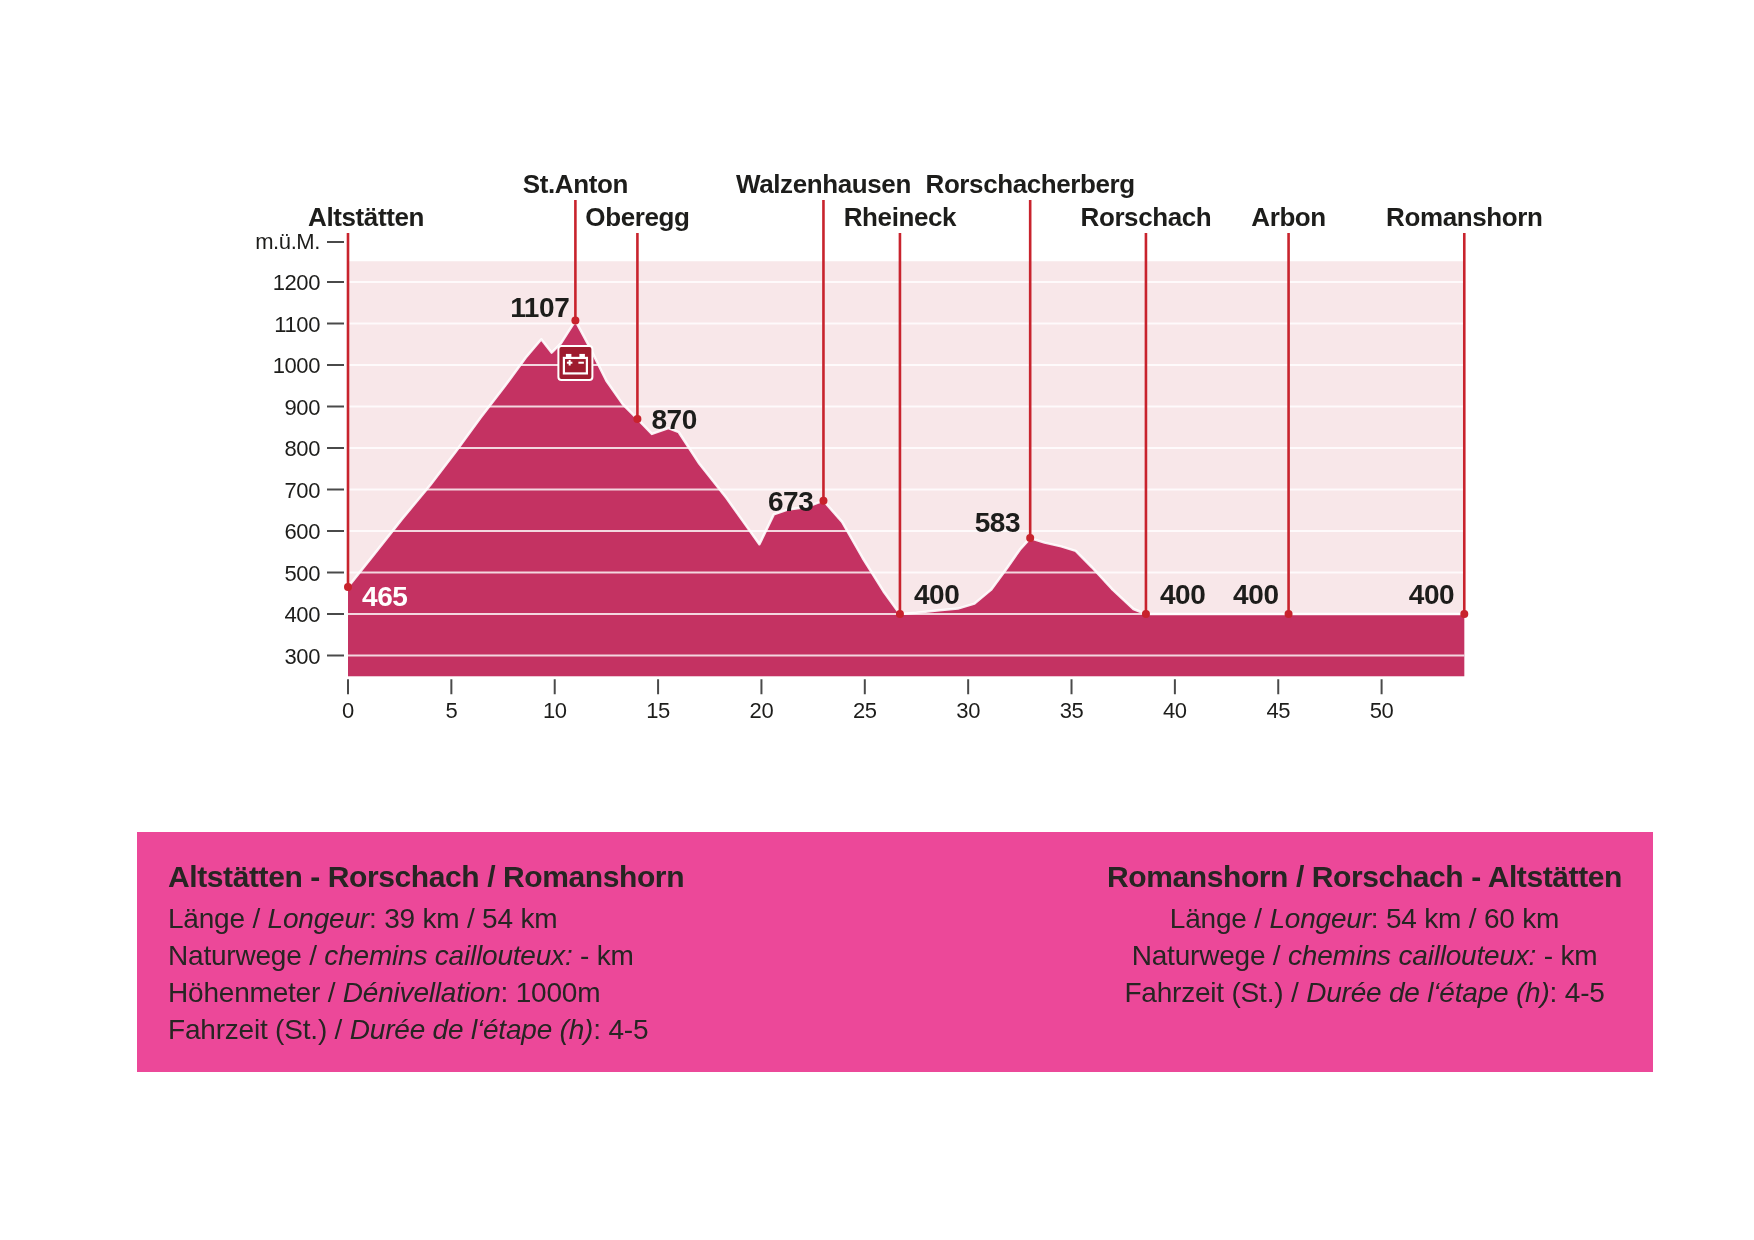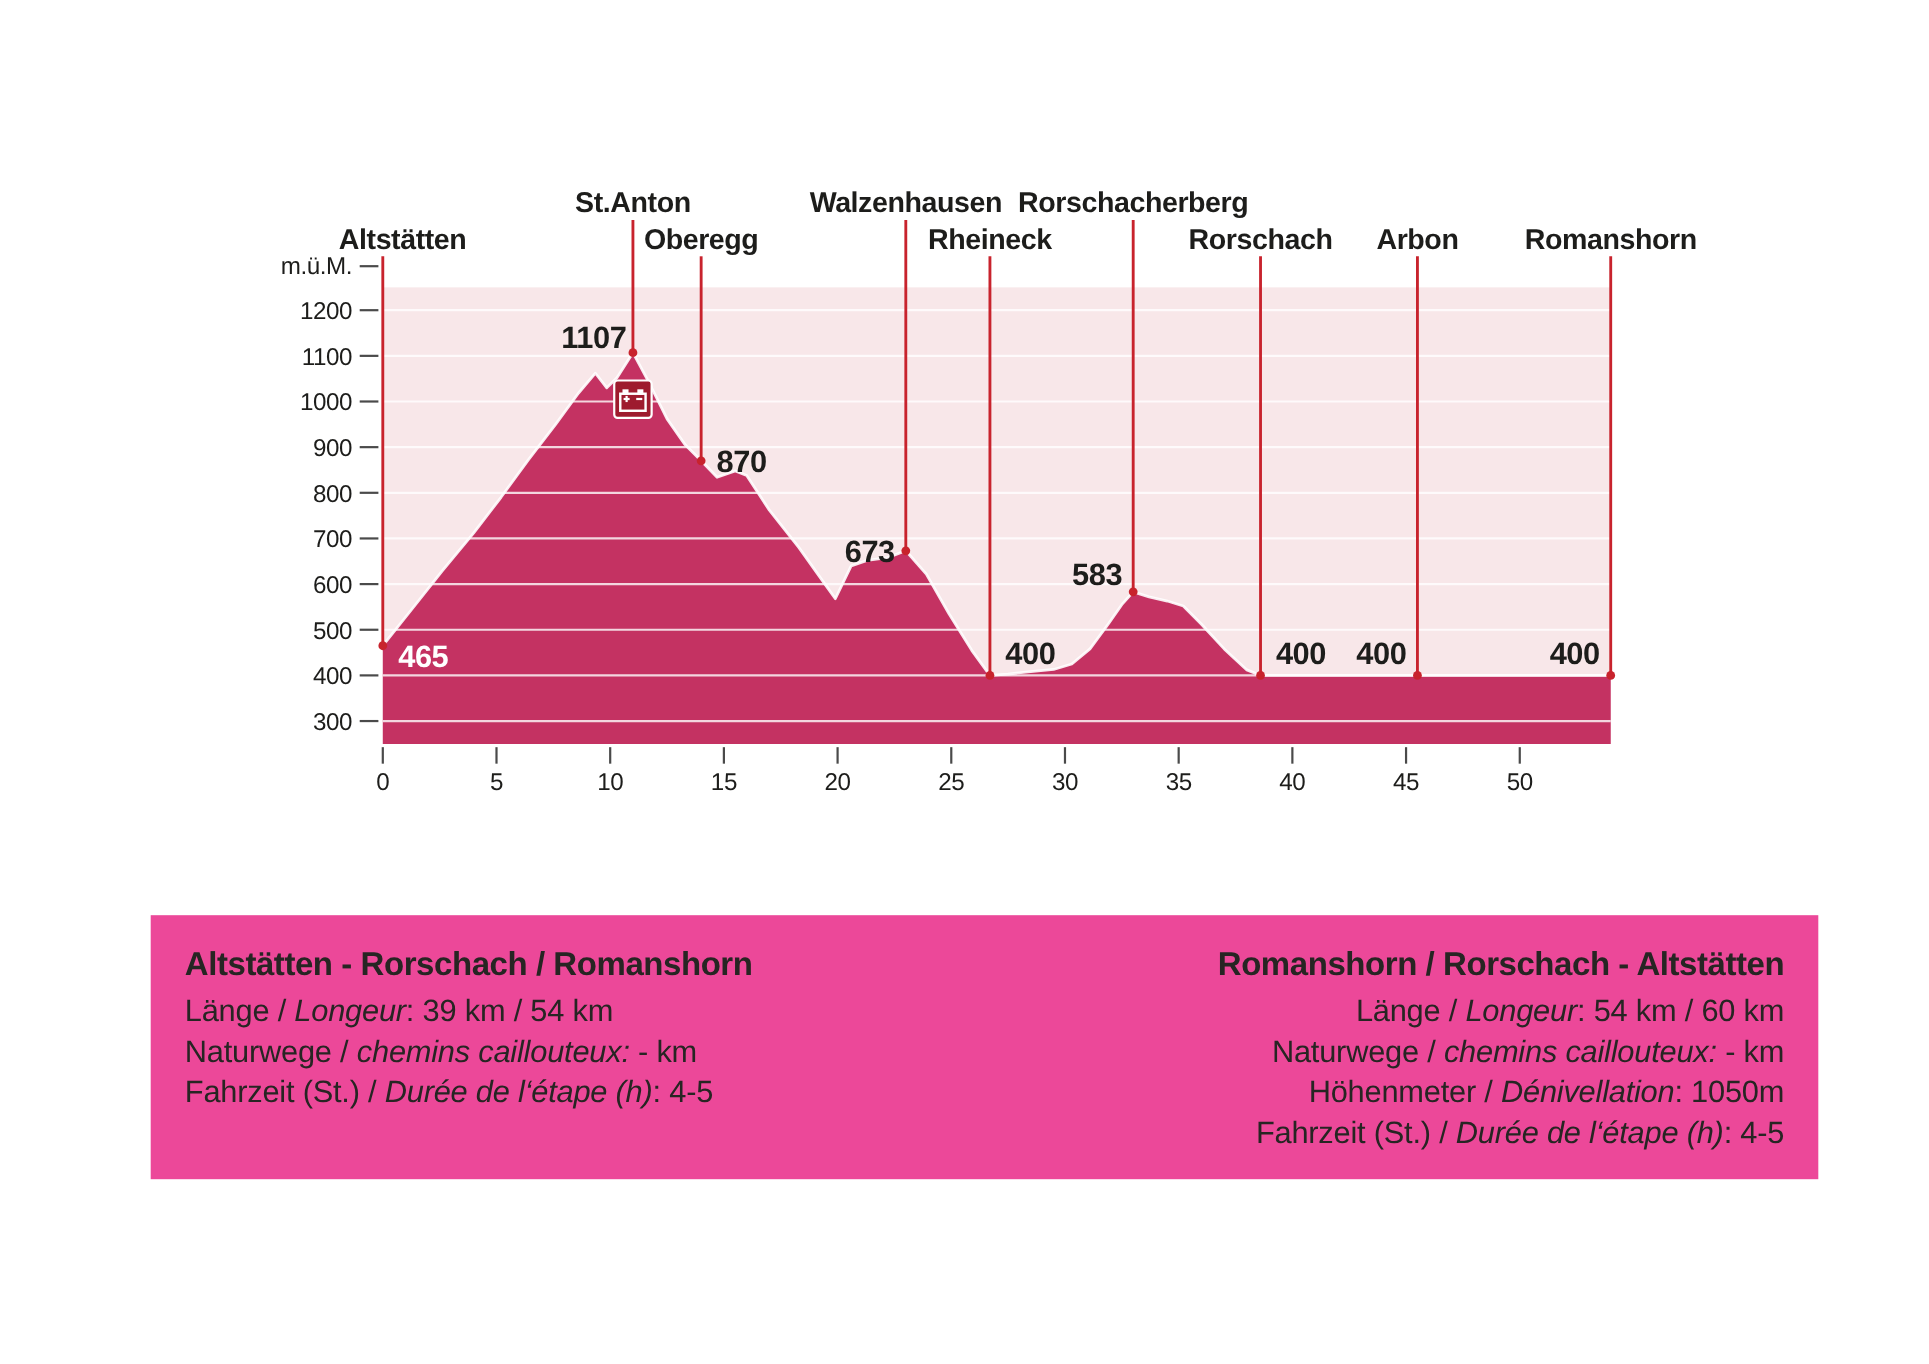--- a/index.html
+++ b/index.html
@@ -6,21 +6,21 @@
   body{width:1754px;height:1240px;position:relative;overflow:hidden;
        font-family:"Liberation Sans", sans-serif;}
   .stage{position:absolute;inset:0;}
   #chart-wrap{position:absolute;left:0;top:0;width:1754px;height:780px;}
   #chart-svg{position:absolute;left:0;top:0;}
   .info-box{position:absolute;left:137px;top:832px;width:1516px;height:240px;
             background:#ec4899;}
   .info-col{position:absolute;top:26px;color:#272523;font-size:28px;line-height:37px;
             letter-spacing:-0.2px;white-space:nowrap;}
   .info-col.left{left:31px;text-align:left;}
-  .info-col.right{right:31px;text-align:right;}
+  .info-col.right{right:31px;text-align:center;}
   .info-title{font-weight:bold;font-size:30px;margin-bottom:5px;letter-spacing:-0.4px;}
   .info-line em{font-style:italic;}
 </style>
 </head>
 <body>
 
 <div class="stage">
 
   <div id="chart-wrap">
     <svg id="chart-svg" width="1754" height="780" viewBox="0 0 1754 780">
@@ -128,27 +128,27 @@
         </g>
       </svg>
   </div>
 
   <div class="info-box">
     <div class="info-col left">
       <div class="info-title">Altstätten - Rorschach / Romanshorn</div>
       <div>
           <div class="info-line"><span>Länge / </span><em>Longeur</em><span>: 39 km / 54 km</span></div>
           <div class="info-line"><span>Naturwege / </span><em>chemins caillouteux:</em><span> - km</span></div>
+          <div class="info-line"><span>Höhenmeter / </span><em>Dénivellation</em><span>: 1000m</span></div>
           <div class="info-line"><span>Fahrzeit (St.) / </span><em>Durée de l‘étape (h)</em><span>: 4-5</span></div>
         </div>
     </div>
     <div class="info-col right">
       <div class="info-title">Romanshorn / Rorschach - Altstätten</div>
       <div>
           <div class="info-line"><span>Länge / </span><em>Longeur</em><span>: 54 km / 60 km</span></div>
           <div class="info-line"><span>Naturwege / </span><em>chemins caillouteux:</em><span> - km</span></div>
-          <div class="info-line"><span>Höhenmeter / </span><em>Dénivellation</em><span>: 1050m</span></div>
           <div class="info-line"><span>Fahrzeit (St.) / </span><em>Durée de l‘étape (h)</em><span>: 4-5</span></div>
         </div>
     </div>
   </div>
 
 </div>
 
 </body></html>

